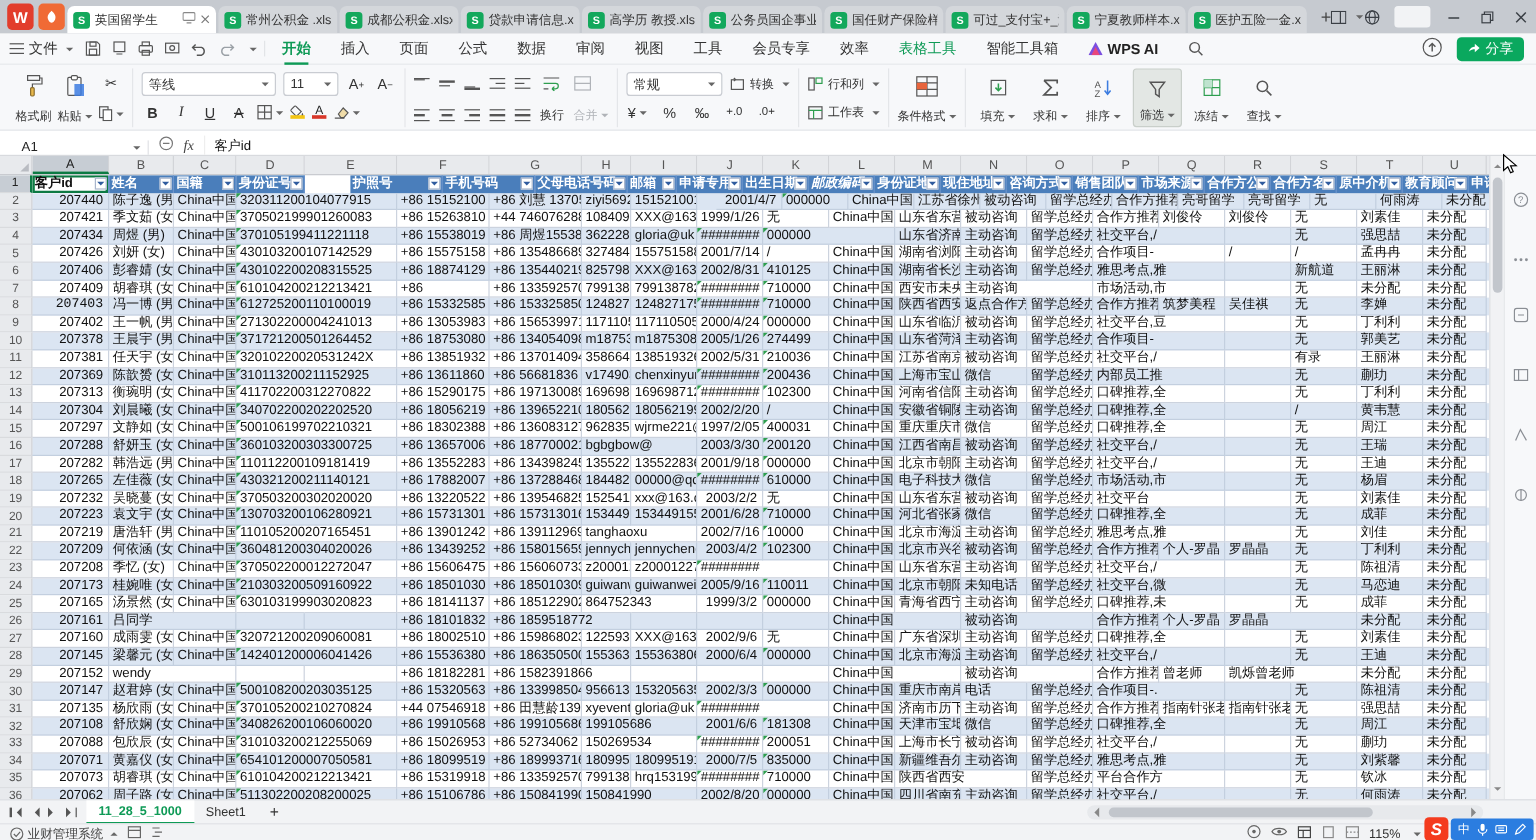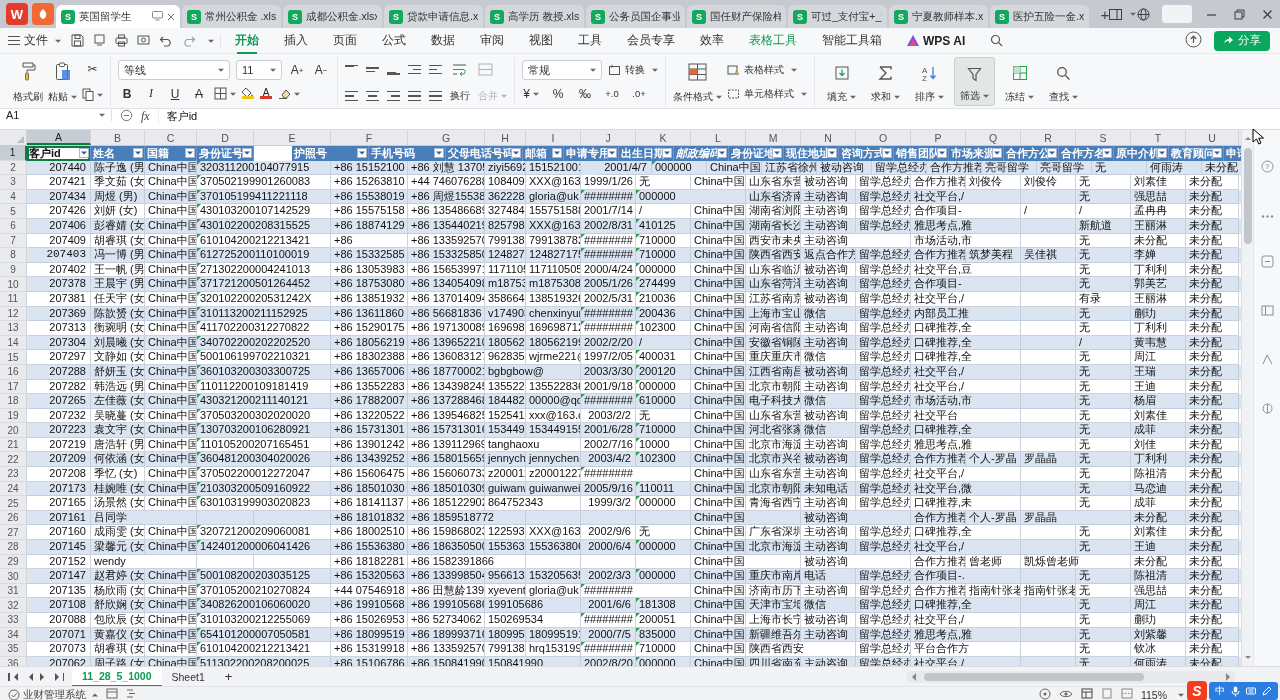--- a/index.html
+++ b/index.html
@@ -55,21 +55,21 @@
   .colorbar { display:inline-block; width:12px; height:3px; margin-top:-2px; }
   .cbtn { display:flex; flex-direction:column; align-items:center; justify-content:center; height:19px; font-size:11.5px; line-height:1; }
   .alic { width:13px; height:10px; display:flex; flex-direction:column; justify-content:space-between; }
   .alic i { display:block; height:1.4px; background:#555; }
   .bigbtn { display:flex; flex-direction:column; align-items:center; justify-content:space-between; padding:3px 5px 2px 5px; border-radius:3px; }
   .bigbtn.pressed { background:#e3e7e4; border:1px solid #c9cfca; }
   .wideb { display:flex; align-items:center; gap:4px; font-size:10px; color:#333; height:19px; white-space:nowrap; }
   .grayed { color:#b0b3b8; }
 
   
-  .fbar { height:21px; display:flex; align-items:flex-start; border-bottom:1px solid #d8dade; background:#fff; }
+  .fbar { height:21px; display:flex; align-items:flex-end; border-bottom:1px solid #d8dade; background:#fff;padding-left:12px; }
   .namebox { width:112px; border-right:1px solid #e0e2e5; display:flex; align-items:center; justify-content:space-between; padding:0 6px; font-size:11px; }
   .fxzone { display:flex; align-items:center; gap:8px; padding:0 8px; border-right:1px solid #eee; }
   .fx { font-family:"Liberation Serif", serif; font-style:italic; font-size:12px; color:#444; }
   .fval { display:flex; align-items:center; padding:0 8px; font-size:11px; color:#111; }
 
   
   .sheetwrap { position:relative; height:536px; background:#fff; }
   .colhdr { height:16px; display:flex; background:#e8eaed; border-bottom:1px solid #c9cbd0; width:1241px; }
   .cornercell { width:27px; flex:none; border-right:1px solid #d2d4d8; position:relative; background:#e8eaed; }
   .cornercell::after { content:""; position:absolute; right:2px; bottom:2px; border-left:7px solid transparent; border-bottom:7px solid #b9bcc2; }
@@ -491,51 +491,54 @@
               <span class="cd"></span>
             </div>
           <div class="minib">%</div>
           <div class="minib">‰</div>
           <div class="minib sm">+.0</div>
           <div class="minib sm">.0+</div>
         </div>
       </div>
     </div>
 
+    <div class="rgroup">
+      <div class="stack2">
+        <div class="wideb">
+            <svg width="13" height="12" viewBox="0 0 13 12">
+              <rect x="1" y="1" width="4.5" height="10" fill="none" stroke="#555"></rect>
+              <rect x="7" y="1" width="5" height="4.5" fill="none" stroke="#2e9e4f"></rect>
+            </svg>
+            <span>行和列</span>
+            <span class="cd"></span>
+          </div>
+        <div class="wideb">
+            <svg width="13" height="12" viewBox="0 0 13 12">
+              <rect x="1" y="1" width="11" height="10" fill="none" stroke="#555"></rect>
+              <path d="M1 4 H12 M5 4 V11" stroke="#2e9e4f"></path>
+            </svg>
+            <span>工作表</span>
+            <span class="cd"></span>
+          </div>
+      </div>
+    </div>
 
     <div class="rgroup">
       <div class="rcol">
         <div class="bigico">
             <svg width="19" height="18" viewBox="0 0 19 18">
               <rect x="1" y="1" width="17" height="16" fill="none" stroke="#555"></rect>
               <line x1="1" y1="6" x2="18" y2="6" stroke="#555"></line>
               <line x1="1" y1="11.5" x2="18" y2="11.5" stroke="#555"></line>
               <line x1="9.5" y1="1" x2="9.5" y2="17" stroke="#555"></line>
               <rect x="1" y="6" width="8.5" height="5.5" fill="#e8643c"></rect>
             </svg>
           </div>
         <div class="blab">
             <span>条件格式</span>
-            <span class="cd"></span>
-          </div>
-      </div>
-      <div class="stack2">
-        <div class="wideb">
-            <svg width="13" height="12" viewBox="0 0 13 12">
-              <rect x="1" y="2" width="9" height="8" fill="none" stroke="#555"></rect>
-              <path d="M9 7 L12 10 L10.5 11 L8.5 9 Z" fill="#e8b84b" stroke="#8a6d2f" stroke-width="0.5"></path>
-            </svg>
-            <span>表格样式</span>
-            <span class="cd"></span>
-          </div>
-        <div class="wideb">
-            <svg width="13" height="12" viewBox="0 0 13 12">
-              <rect x="1.5" y="2" width="10" height="8" fill="none" stroke="#555" stroke-dasharray="2 1.2"></rect>
-            </svg>
-            <span>单元格样式</span>
             <span class="cd"></span>
           </div>
       </div>
     </div>
 
     <div class="rgroup" id="editgroup" style="border-right:none">
         <div class="bigbtn">
           <div class="bigico">
             <svg width="16" height="16" viewBox="0 0 16 16">
               <rect x="2" y="2" width="12" height="12" fill="none" stroke="#555"></rect>

